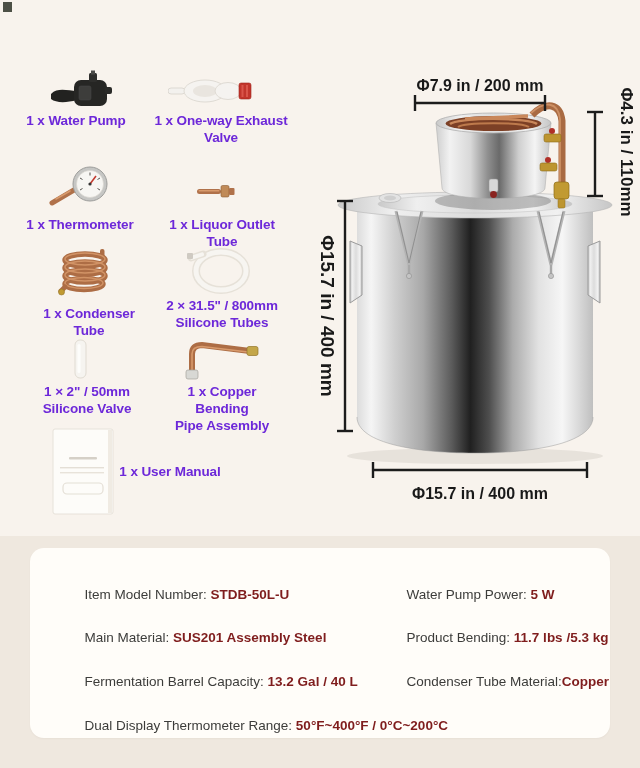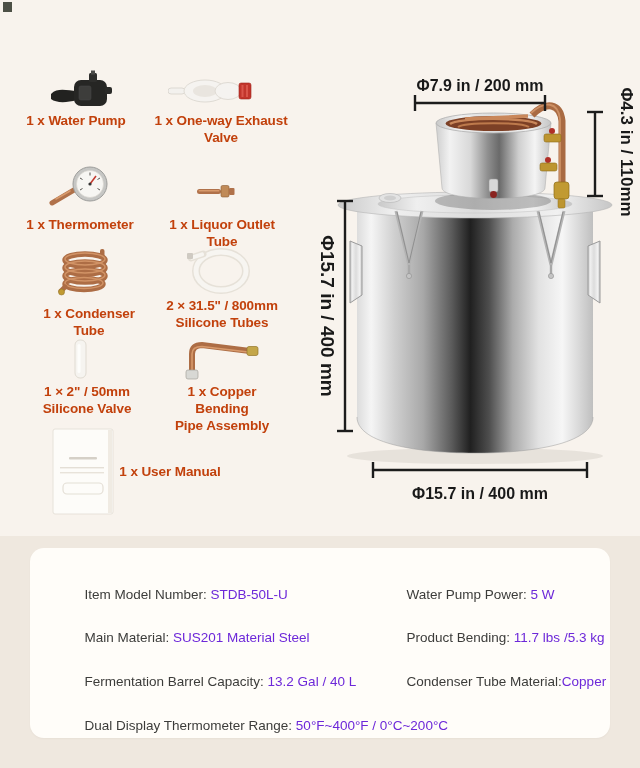--- a/index.html
+++ b/index.html
@@ -6,32 +6,32 @@
   .stage{
     position:relative;width:640px;height:768px;overflow:hidden;
     background:#f8f3ed;font-family:"Liberation Sans",sans-serif;
     -webkit-font-smoothing:antialiased;
   }
   .bottom-band{position:absolute;left:0;top:536px;width:640px;height:232px;background:#efe8df;}
   .brand-fragment{position:absolute;left:3px;top:2px;width:9px;height:10px;background:#3e4237;opacity:.92;}
   .fig{position:absolute;}
   .acc-label{
     position:absolute;text-align:center;font-size:13.5px;font-weight:600;
-    color:#c2410c;line-height:17px;letter-spacing:-0.1px;
+    color:#6d28d9;line-height:17px;letter-spacing:-0.1px;
   }
   .product-svg{position:absolute;left:300px;top:55px;}
   .dim{font-weight:bold;fill:#191919;}
   .spec-card{
     position:absolute;left:30px;top:548px;width:580px;height:190px;
     background:#fffdf9;border-radius:14px;box-shadow:0 1px 2px rgba(120,105,85,.06);
   }
   .spec{
     position:absolute;font-size:13.5px;color:#3c3c3a;white-space:pre;line-height:18px;
   }
-  .spec .val{color:#6d28d9;font-weight:normal;}
+  .spec .val{color:#7f1d1d;font-weight:bold;}
   .sl1{left:32px;top:20px;}  .sl2{left:32px;top:63px;}
   .sl3{left:32px;top:107px;} .sl4{left:32px;top:151px;}
   .sr1{left:354px;top:20px;} .sr2{left:354px;top:63px;} .sr3{left:354px;top:107px;}
 </style>
 </head>
 <body>
 
 <div class="stage">
   <div class="bottom-band"></div>
   <div class="brand-fragment"></div>
@@ -252,21 +252,21 @@
     <text class="dim" x="321" y="97" font-size="17" text-anchor="middle" transform="rotate(90 321 97)">Φ4.3 in / 110mm</text>
     <text class="dim" x="21" y="261" font-size="19" text-anchor="middle" transform="rotate(90 21 261)">Φ15.7 in / 400 mm</text>
     <text class="dim" x="180" y="444" font-size="16" text-anchor="middle">Φ15.7 in / 400 mm</text>
   </svg>
 
   <div class="spec-card">
     <div class="spec sl1">
       <span>Item Model Number: </span><span class="val">STDB-50L-U</span>
     </div>
     <div class="spec sl2">
-      <span>Main Material: </span><span class="val">SUS201 Material Steel</span>
+      <span>Main Material: </span><span class="val">SUS201 Assembly Steel</span>
     </div>
     <div class="spec sl3">
       <span>Fermentation Barrel Capacity: </span><span class="val">13.2 Gal / 40 L</span>
     </div>
     <div class="spec sl4">
       <span>Dual Display Thermometer Range: </span><span class="val">50°F~400°F / 0°C~200°C</span>
     </div>
     <div class="spec sr1">
       <span>Water Pump Power: </span><span class="val">5 W</span>
     </div>

